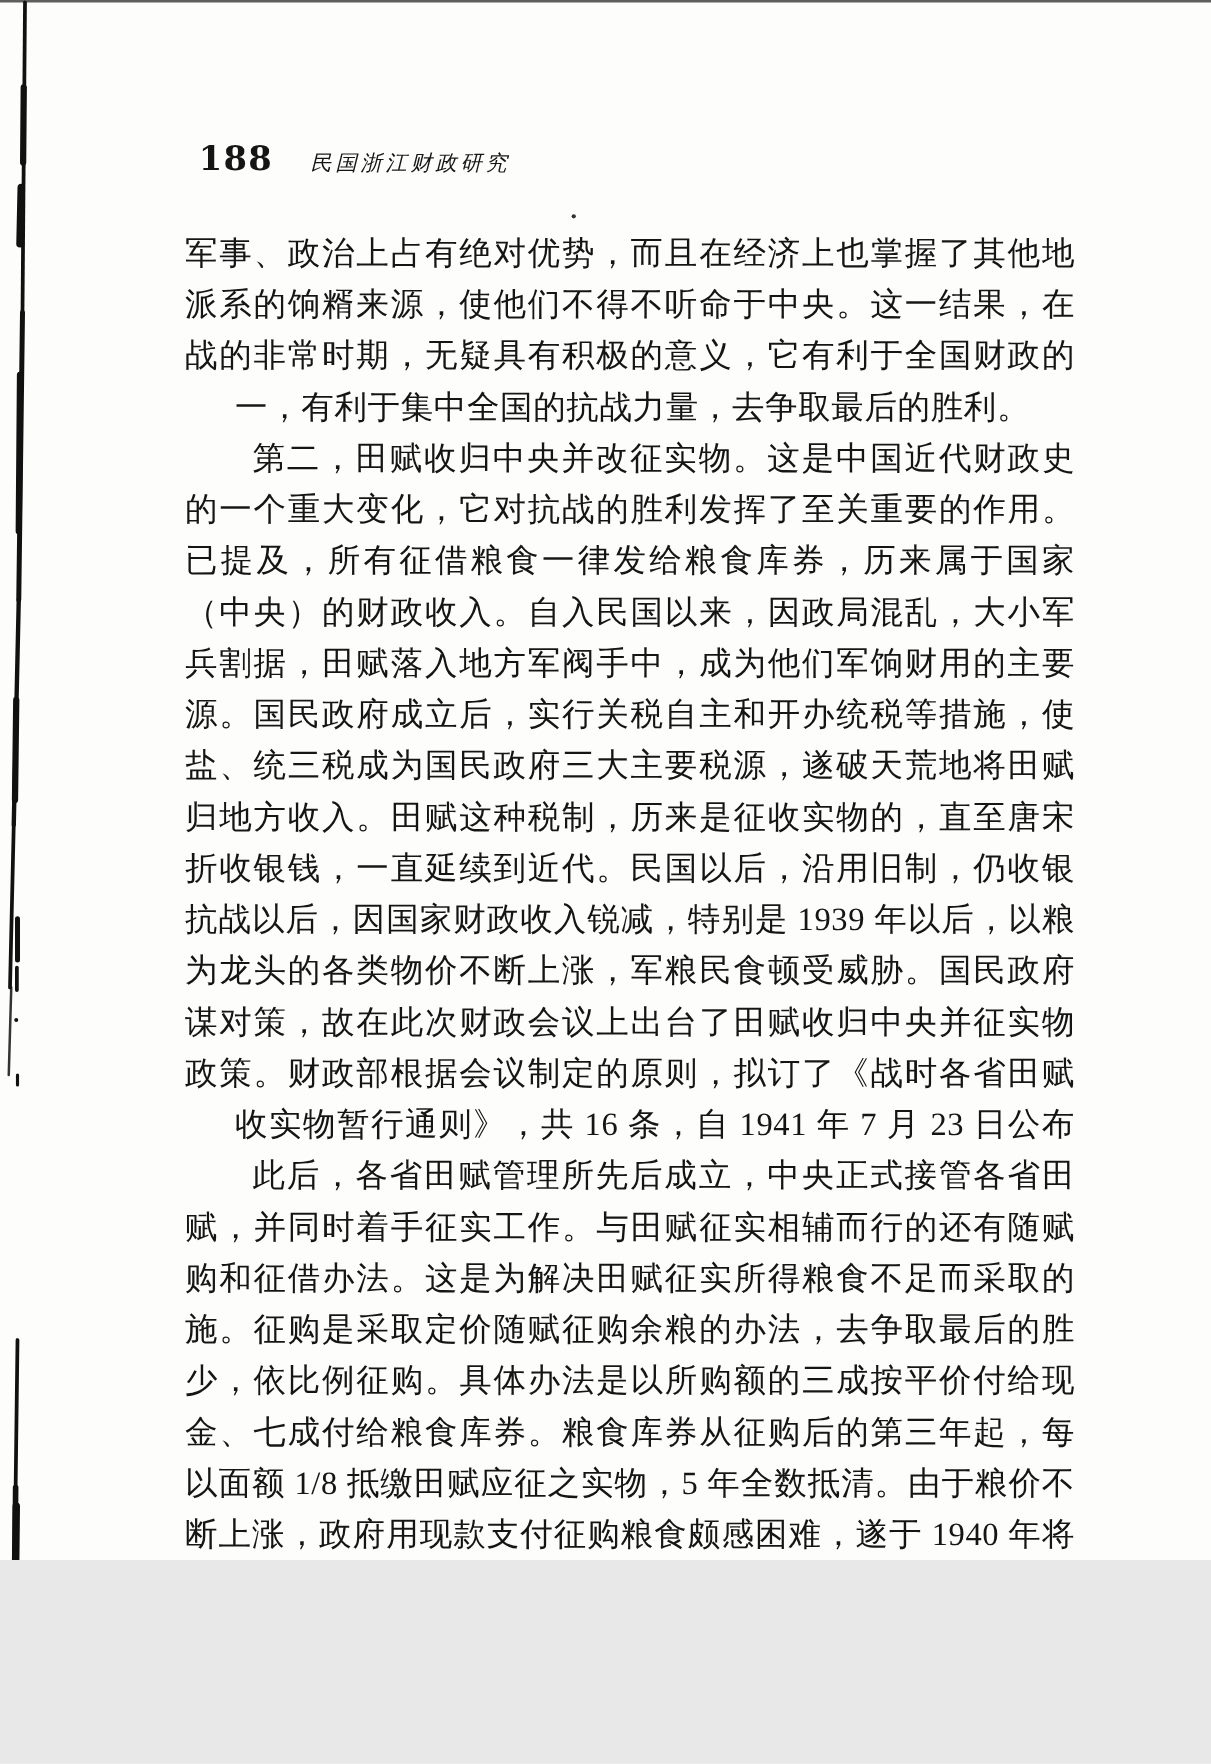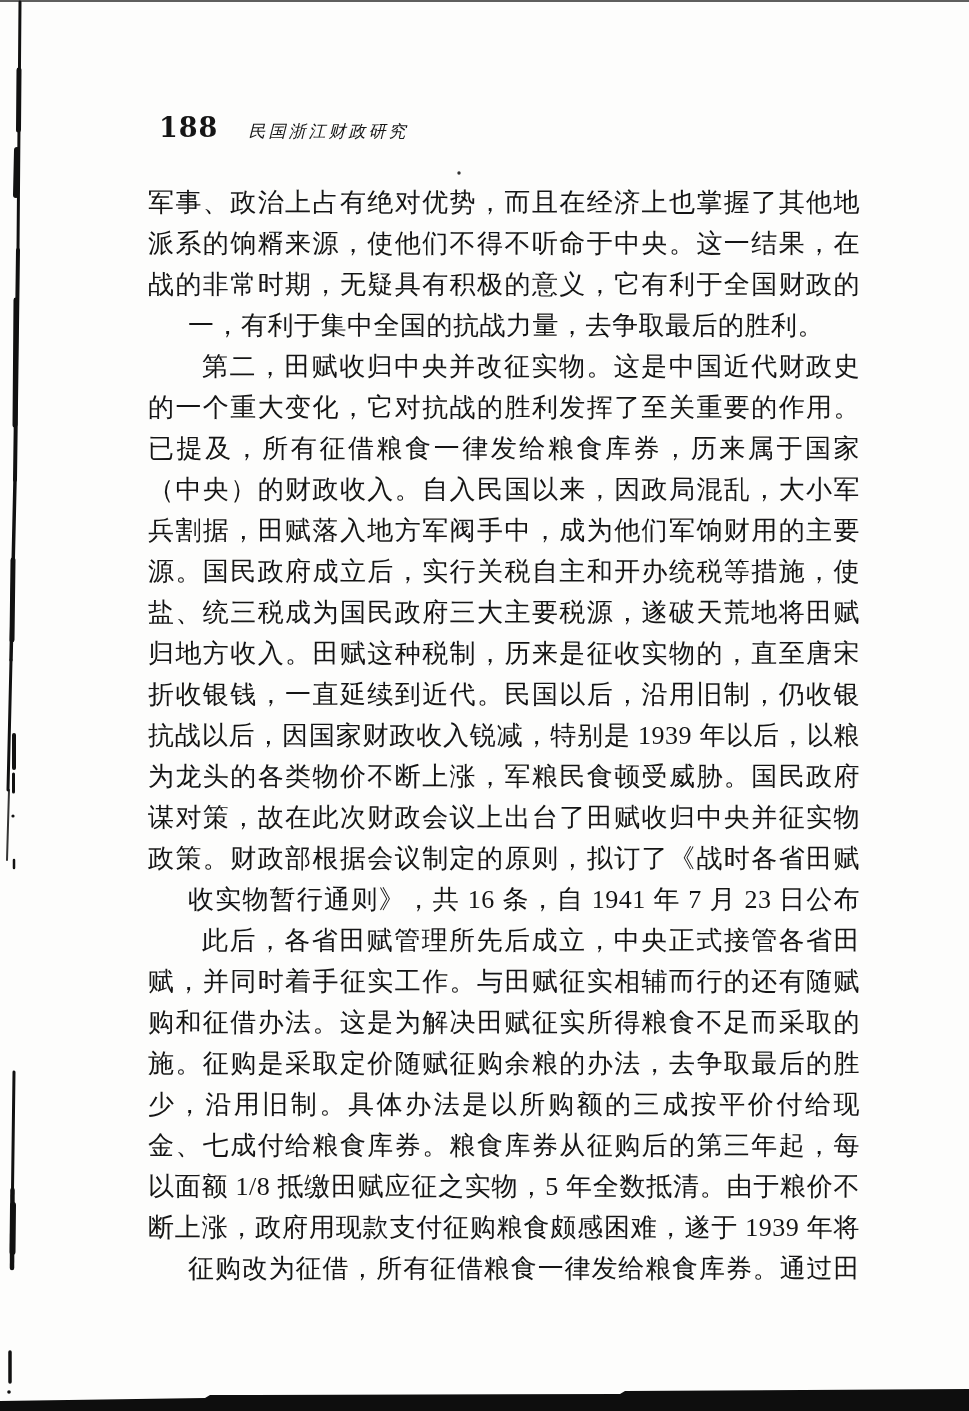--- a/index.html
+++ b/index.html
@@ -1,17 +1,17 @@
 <!DOCTYPE html>
 <html><head>
 <meta charset="utf-8">
 <style>
   html,body { margin:0; padding:0; background:#e8e8e8; }
   .page {
-    position:relative; width:969px; height:1411px;
+    position:relative; width:969px; height:1248px;
     background:#fdfdfc; overflow:hidden;
     font-family:"Liberation Serif","DejaVu Serif",serif;
     color:#151515; margin:0 auto;
   }
   .scan-artifacts { position:absolute; inset:0; width:969px; height:1411px; pointer-events:none; }
   .page-header {
     position:absolute; left:159px; top:112px; width:712px;
     display:flex; align-items:baseline;
   }
   .page-number {
@@ -96,21 +96,21 @@
         <div class="text-line">为龙头的各类物价不断上涨，军粮民食顿受威胁。国民政府为</div>
         <div class="text-line">谋对策，故在此次财政会议上出台了田赋收归中央并征实物的</div>
         <div class="text-line">政策。财政部根据会议制定的原则，拟订了《战时各省田赋征</div>
         <div class="text-line last">收实物暂行通则》，共 16 条，自 1941 年 7 月 23 日公布施行。</div>
       </div>
       <div class="paragraph">
         <div class="text-line indent">此后，各省田赋管理所先后成立，中央正式接管各省田</div>
         <div class="text-line">赋，并同时着手征实工作。与田赋征实相辅而行的还有随赋征</div>
         <div class="text-line">购和征借办法。这是为解决田赋征实所得粮食不足而采取的措</div>
         <div class="text-line">施。征购是采取定价随赋征购余粮的办法，去争取最后的胜利</div>
-        <div class="text-line">少，沿用旧制。具体办法是以所购额的三成按平价付给现</div>
+        <div class="text-line">少，依比例征购。具体办法是以所购额的三成按平价付给现</div>
         <div class="text-line">金、七成付给粮食库券。粮食库券从征购后的第三年起，每年</div>
         <div class="text-line">以面额 1/8 抵缴田赋应征之实物，5 年全数抵清。由于粮价不</div>
-        <div class="text-line">断上涨，政府用现款支付征购粮食颇感困难，遂于 1939 年将</div>
+        <div class="text-line">断上涨，政府用现款支付征购粮食颇感困难，遂于 1940 年将</div>
         <div class="text-line last">征购改为征借，所有征借粮食一律发给粮食库券。通过田赋征</div>
       </div>
     </div>
 
 </div>
 
 </body></html>

